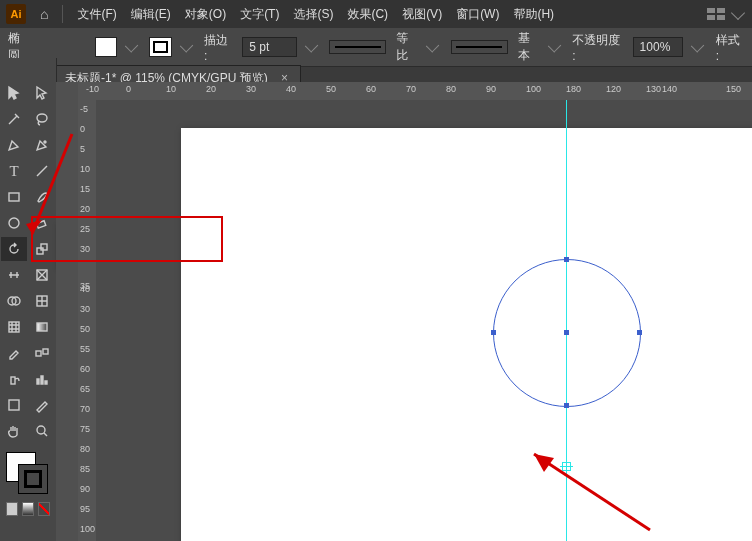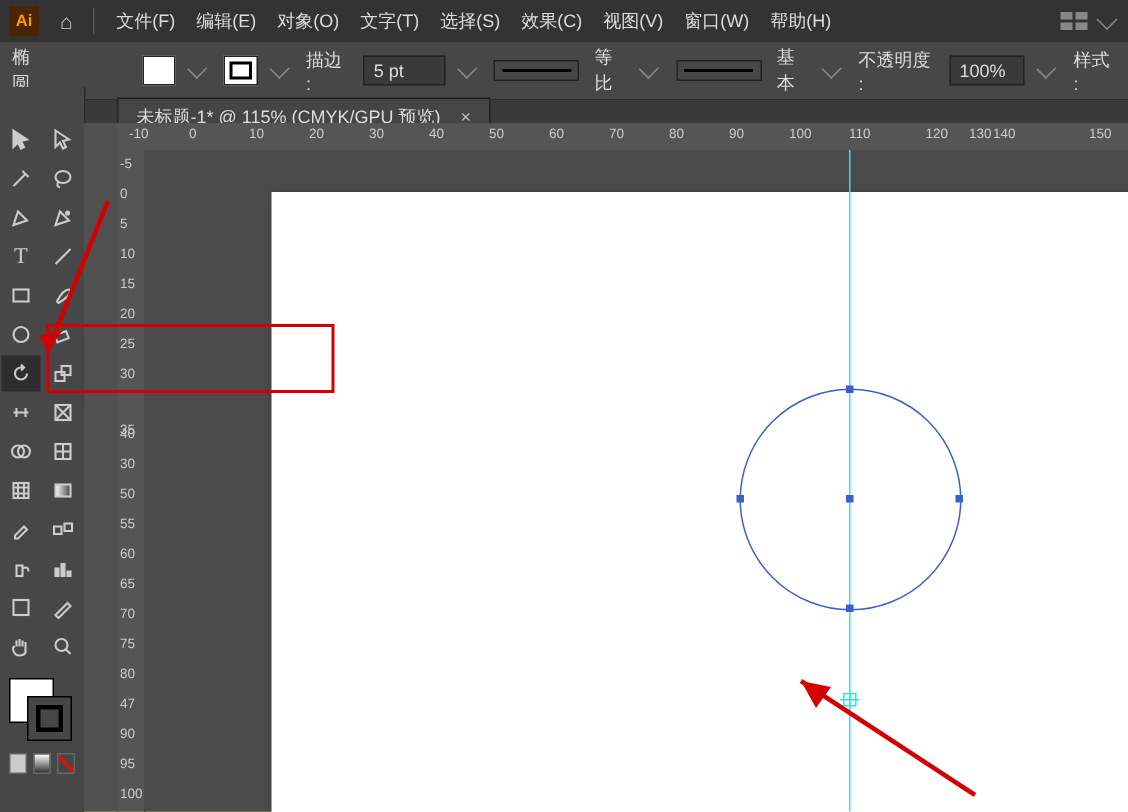--- a/index.html
+++ b/index.html
@@ -14,21 +14,21 @@
   
   .ctrlbar{height:30px;background:#474747;border-bottom:1px solid #2b2b2b;display:flex;align-items:center;padding:4px 8px;gap:10px}
   .shape-label{color:#ddd;margin-right:8px}
   .swatch{width:22px;height:18px;border:1px solid #222;background:#fff}
   .swatch.stroke{background:#fff;position:relative}
   .swatch.stroke::after{content:"";position:absolute;inset:3px;border:2px solid #000}
   .dd{width:9px;height:9px;border:1px solid #888;border-width:0 1px 1px 0;transform:rotate(45deg);margin:0 3px 3px 0}
   .field{background:#3a3a3a;border:1px solid #222;padding:1px 6px;color:#ddd;height:16px;display:flex;align-items:center}
   .longbar{width:60px;height:12px;background:linear-gradient(#000,#000) center/46px 2px no-repeat;border:1px solid #222}
   
-  .tabrow{height:24px;background:#3a3a3a;display:flex;align-items:flex-end;padding-left:78px}
+  .tabrow{height:24px;background:#3a3a3a;display:flex;align-items:flex-end;padding-left:52px}
   .tab{background:#454545;padding:4px 12px;color:#ddd;border-top:1px solid #222;border-left:1px solid #222;border-right:1px solid #222}
   .tab .x{margin-left:10px;color:#bbb}
   
   .toolbox{position:absolute;left:0;top:58px;width:56px;bottom:0;background:#474747;border-right:1px solid #2b2b2b}
   .toolrow{display:flex}
   .tool{width:26px;height:24px;margin:1px;display:flex;align-items:center;justify-content:center;color:#ccc;font-size:14px}
   .tool.active{background:#2d2d2d}
   .tool svg{width:16px;height:16px;stroke:#ccc;fill:none;stroke-width:1.4}
   .swatches{margin:8px 6px;position:relative;width:42px;height:42px}
   .sw-fill{position:absolute;left:0;top:0;width:28px;height:28px;background:#fff;border:1px solid #000}
@@ -340,22 +340,22 @@
       <span class="tick" style="left: 88px;">10</span>
       <span class="tick" style="left: 128px;">20</span>
       <span class="tick" style="left: 168px;">30</span>
       <span class="tick" style="left: 208px;">40</span>
       <span class="tick" style="left: 248px;">50</span>
       <span class="tick" style="left: 288px;">60</span>
       <span class="tick" style="left: 328px;">70</span>
       <span class="tick" style="left: 368px;">80</span>
       <span class="tick" style="left: 408px;">90</span>
       <span class="tick" style="left: 448px;">100</span>
-      <span class="tick" style="left: 488px;">110</span>
-      <span class="tick" style="left: 528px; margin-left: 11px;">120</span>
+      <span class="tick" style="left: 488px;">180</span>
+      <span class="tick" style="left: 528px;">120</span>
       <span class="tick" style="left: 568px;">130</span>
       <span class="tick" style="left: 584px;">140</span>
       <span class="tick" style="left: 648px;">150</span>
     </div>
   <div class="vruler" id="vruler">
       <span class="tick" style="top: 4px;">-5</span>
       <span class="tick" style="top: 24px;">0</span>
       <span class="tick" style="top: 44px;">5</span>
       <span class="tick" style="top: 64px;">10</span>
       <span class="tick" style="top: 84px;">15</span>
@@ -365,21 +365,21 @@
       <span class="tick" style="top: 181px;">35</span>
       <span class="tick" style="top: 184px;">40</span>
       <span class="tick" style="top: 204px;">30</span>
       <span class="tick" style="top: 224px;">50</span>
       <span class="tick" style="top: 244px;">55</span>
       <span class="tick" style="top: 264px;">60</span>
       <span class="tick" style="top: 284px;">65</span>
       <span class="tick" style="top: 304px;">70</span>
       <span class="tick" style="top: 324px;">75</span>
       <span class="tick" style="top: 344px;">80</span>
-      <span class="tick" style="top: 364px;">47</span>
+      <span class="tick" style="top: 364px;">85</span>
       <span class="tick" style="top: 384px;">90</span>
       <span class="tick" style="top: 404px;">95</span>
       <span class="tick" style="top: 424px;">100</span>
     </div>
   <div class="canvas">
     <div class="artboard"></div>
     <div class="guide" style="left:470px"></div>
 
     <div class="circle" style="left:397px;top:159px;width:146px;height:146px"></div>
     <div class="handle" style="left:468px;top:157px"></div>

